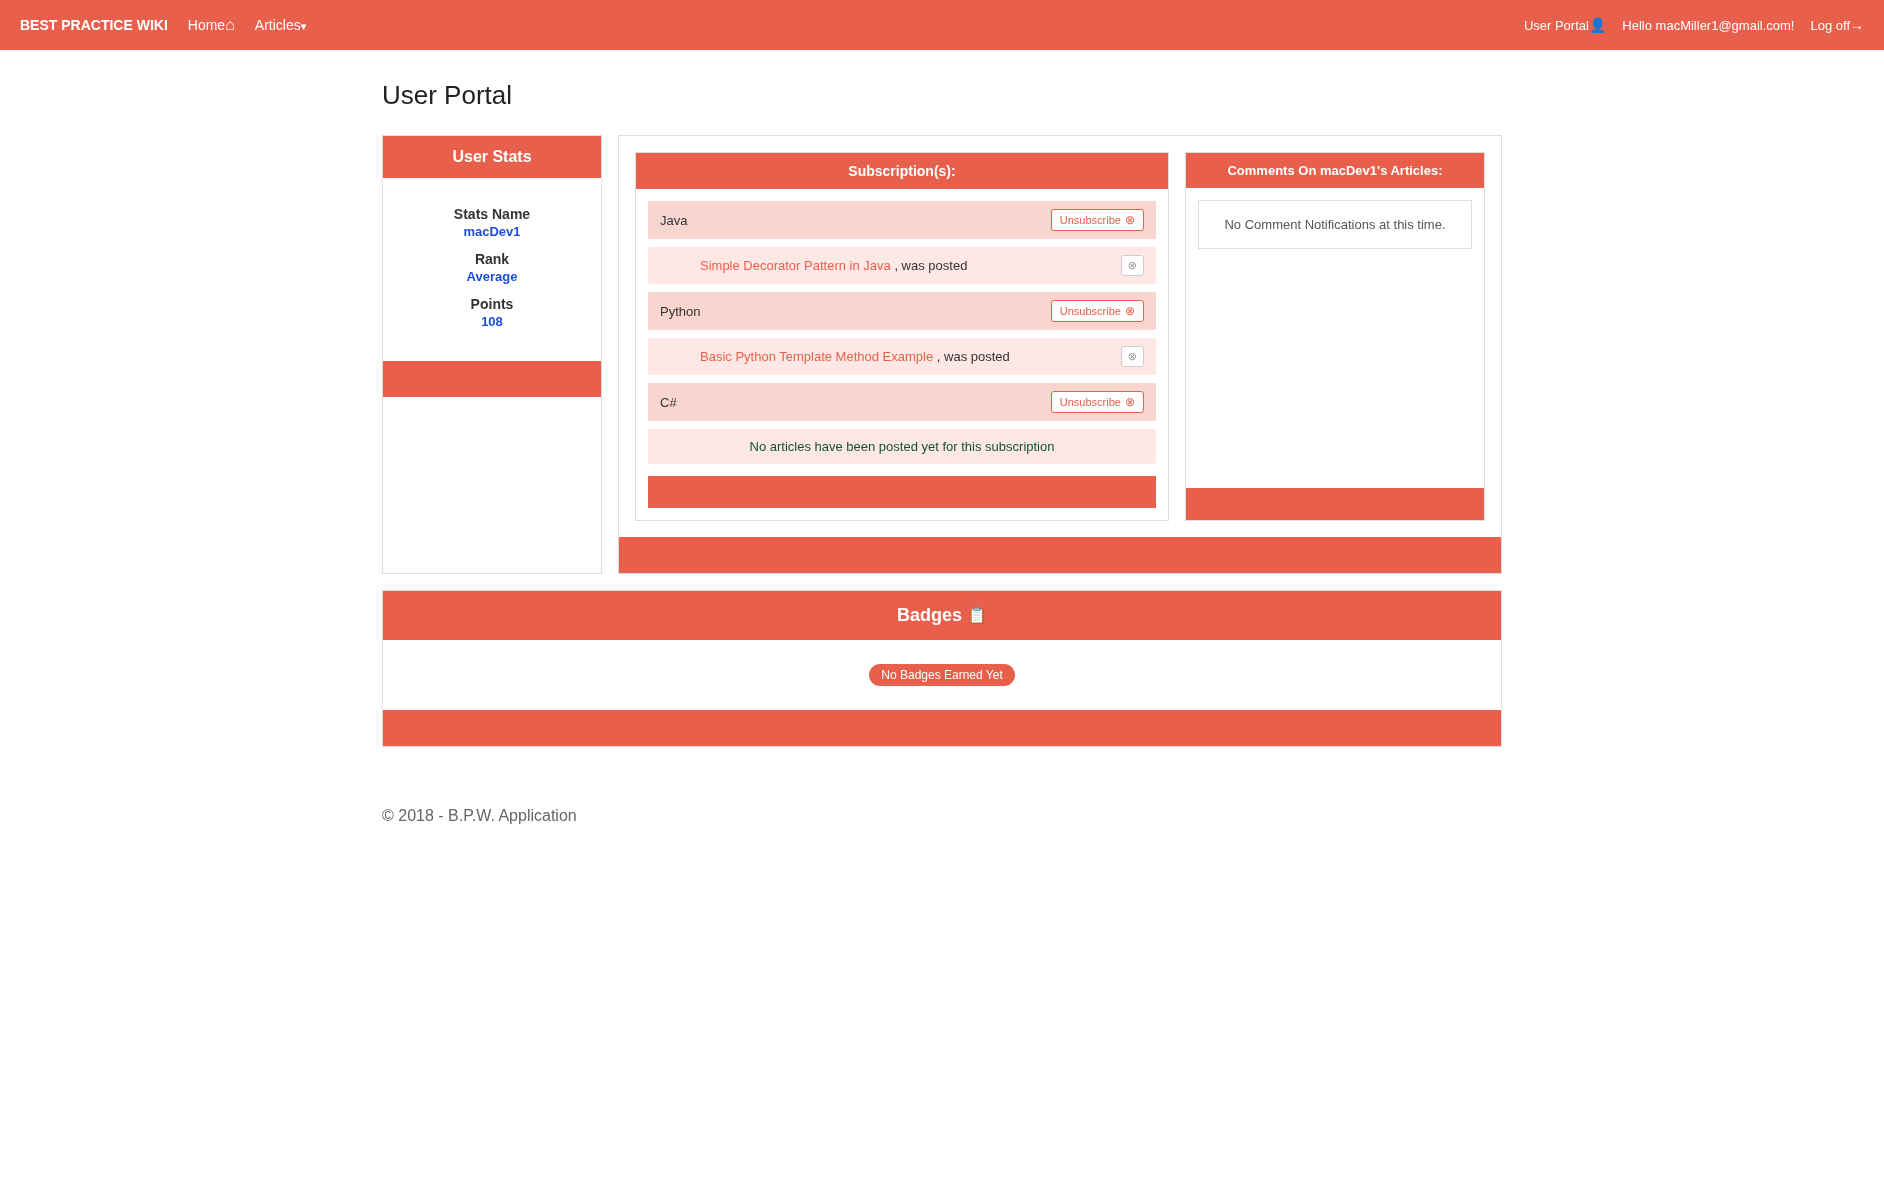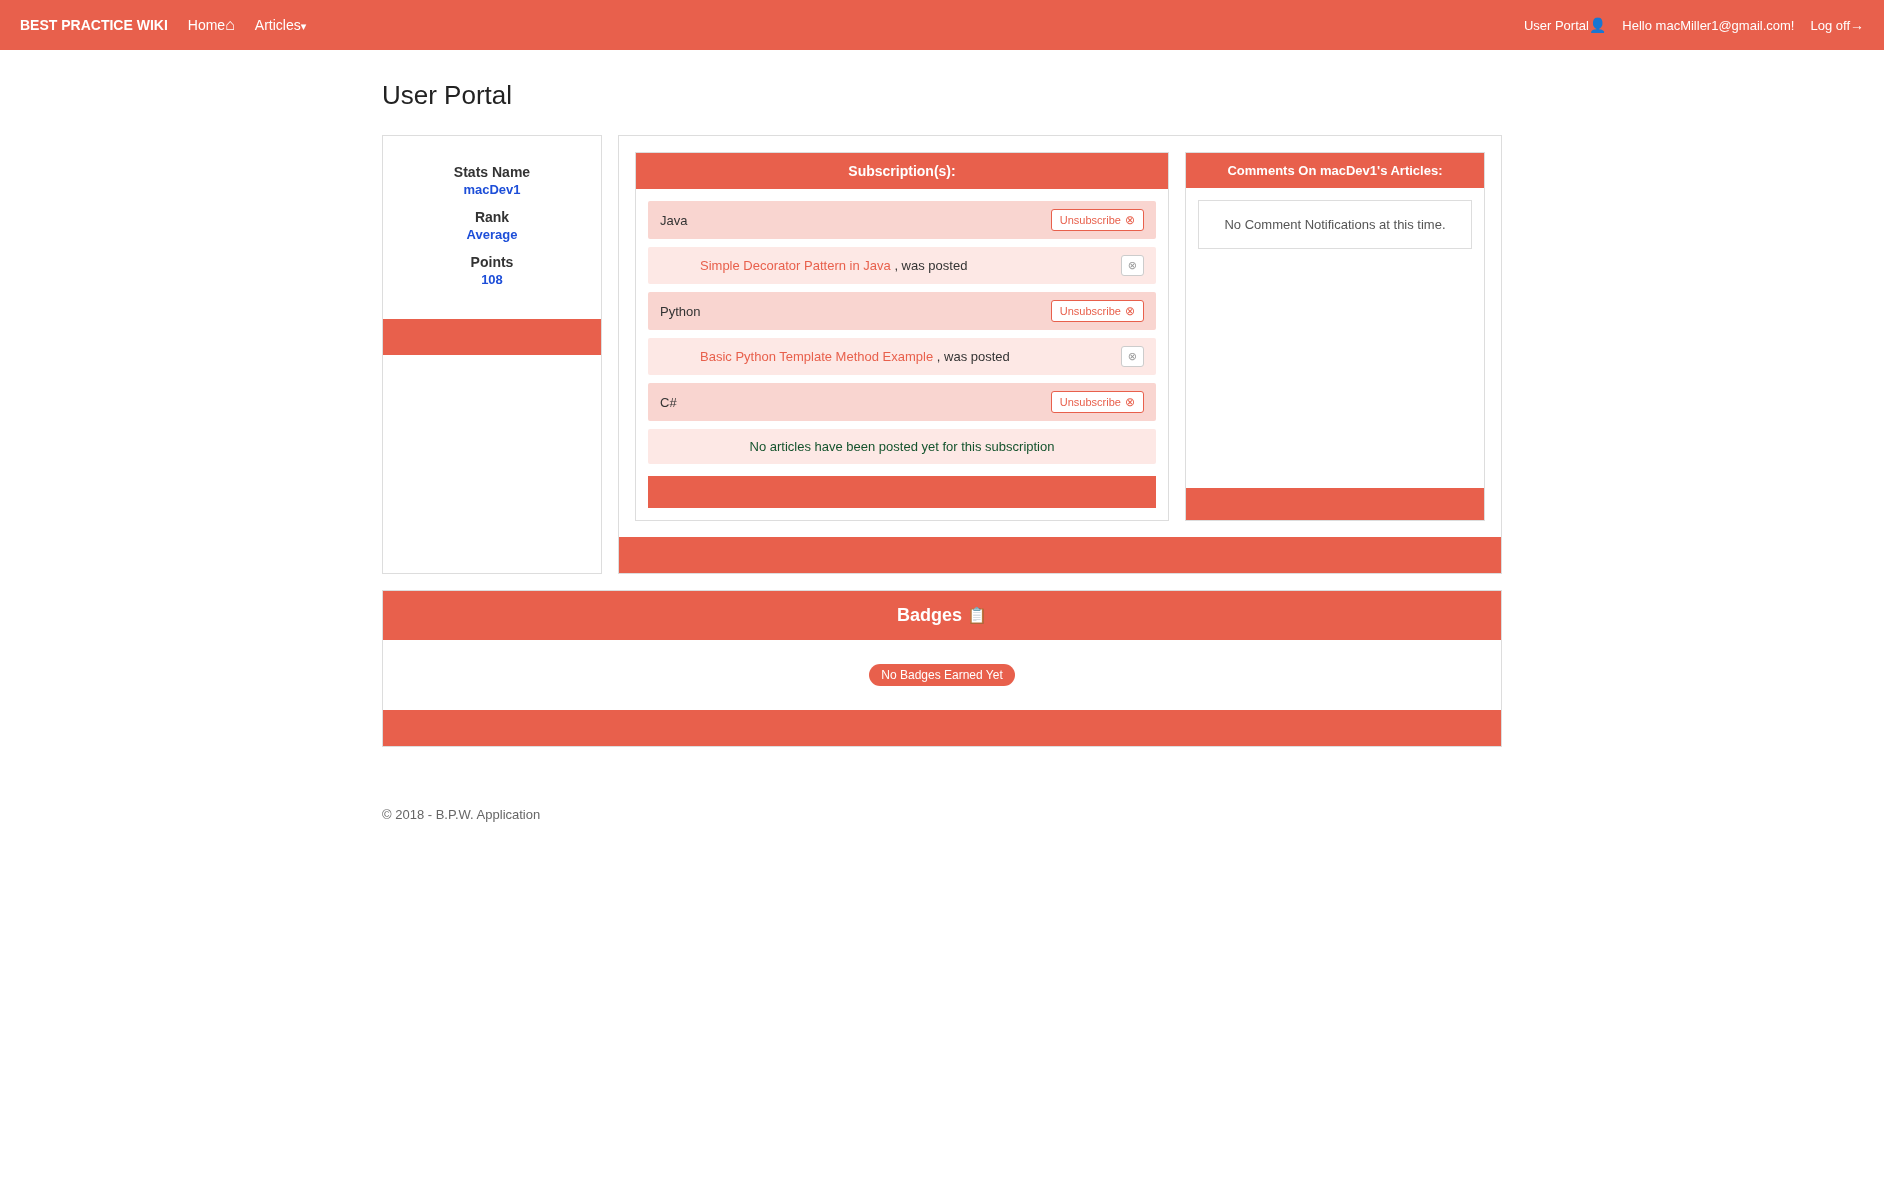--- a/index.html
+++ b/index.html
@@ -242,21 +242,21 @@
     }
     .badges-footer {
       background: #e8604c;
       height: 36px;
     }
 
     
     .footer {
       padding: 20px 40px;
       color: #666;
-      font-size: 13px;
+      font-size: 16px;
       max-width: 1200px;
       margin: 0 auto;
     }
 
     
     .home-icon::after { content: '⌂'; font-size: 16px; }
     .bell-icon::after { content: ' 🔔'; font-size: 16px; }
     .badge-icon::after { content: ' 📋'; font-size: 16px; }
     .user-icon::after { content: '👤'; font-size: 14px; }
     .logout-icon::after { content: '→'; font-size: 14px; }
@@ -289,20 +289,21 @@
     </a>
   </div>
 </nav>
 
 <div class="main-content">
   <h1 class="page-title">User Portal</h1>
 
   <div class="top-section">
 
     <div class="user-stats-container">
+      <div class="user-stats-header">User Stats</div>
       <div class="user-stats-body">
         <div class="stat-label">Stats Name</div>
         <div class="stat-value">macDev1</div>
         <div class="stat-label">Rank</div>
         <div class="stat-value">Average</div>
         <div class="stat-label">Points</div>
         <div class="stat-value">108</div>
       </div>
       <div class="user-stats-footer"></div>
     </div>

